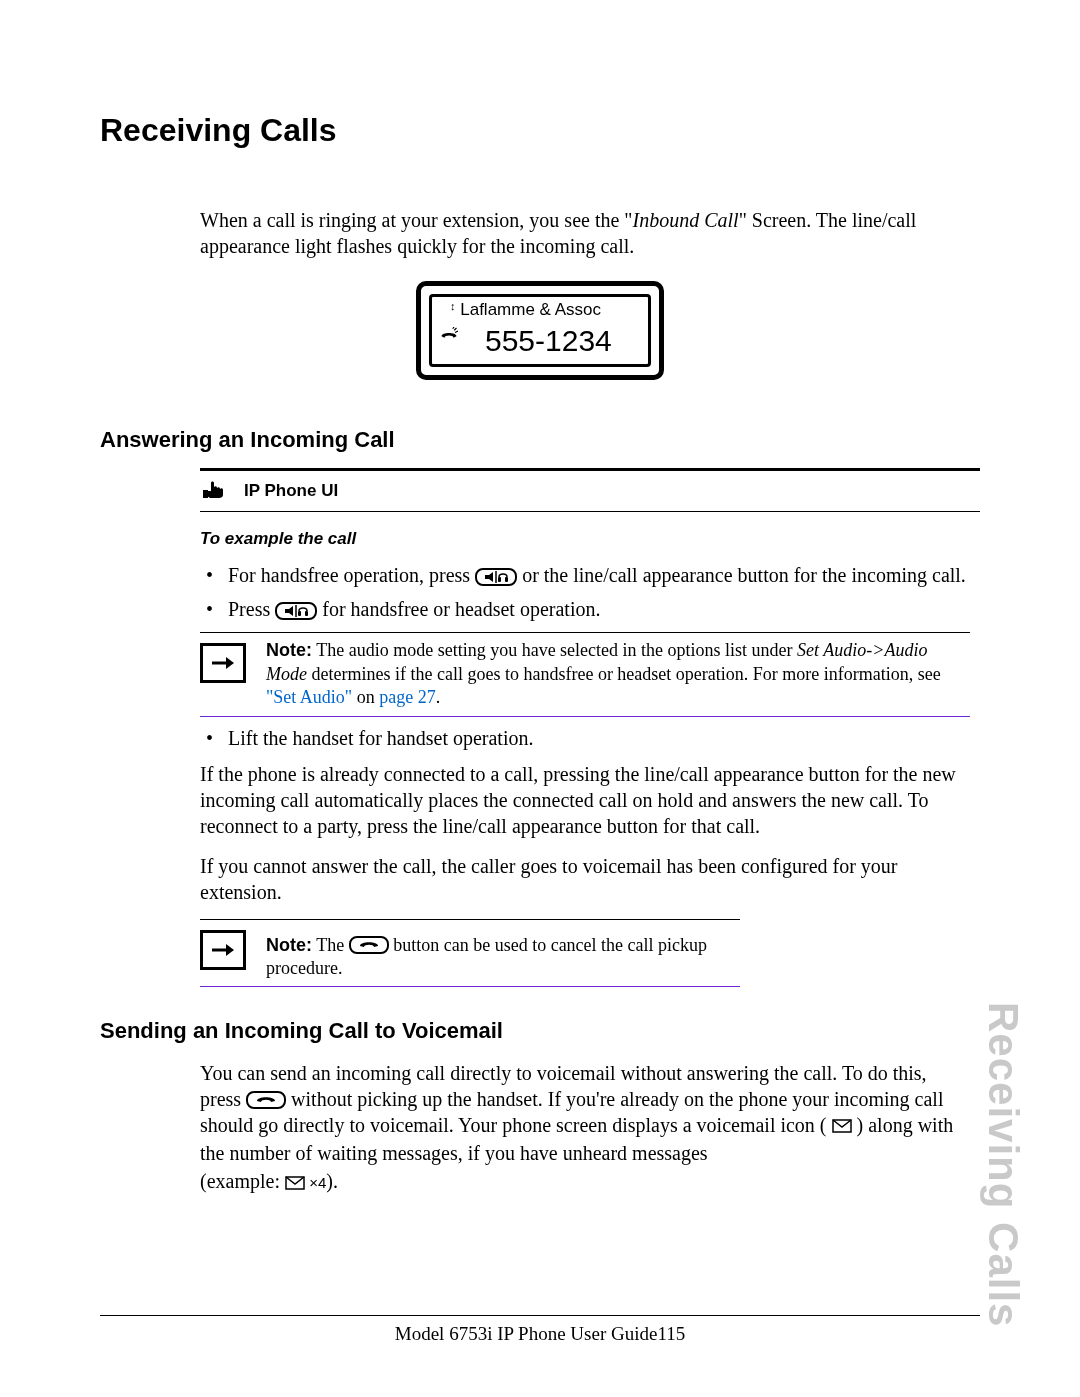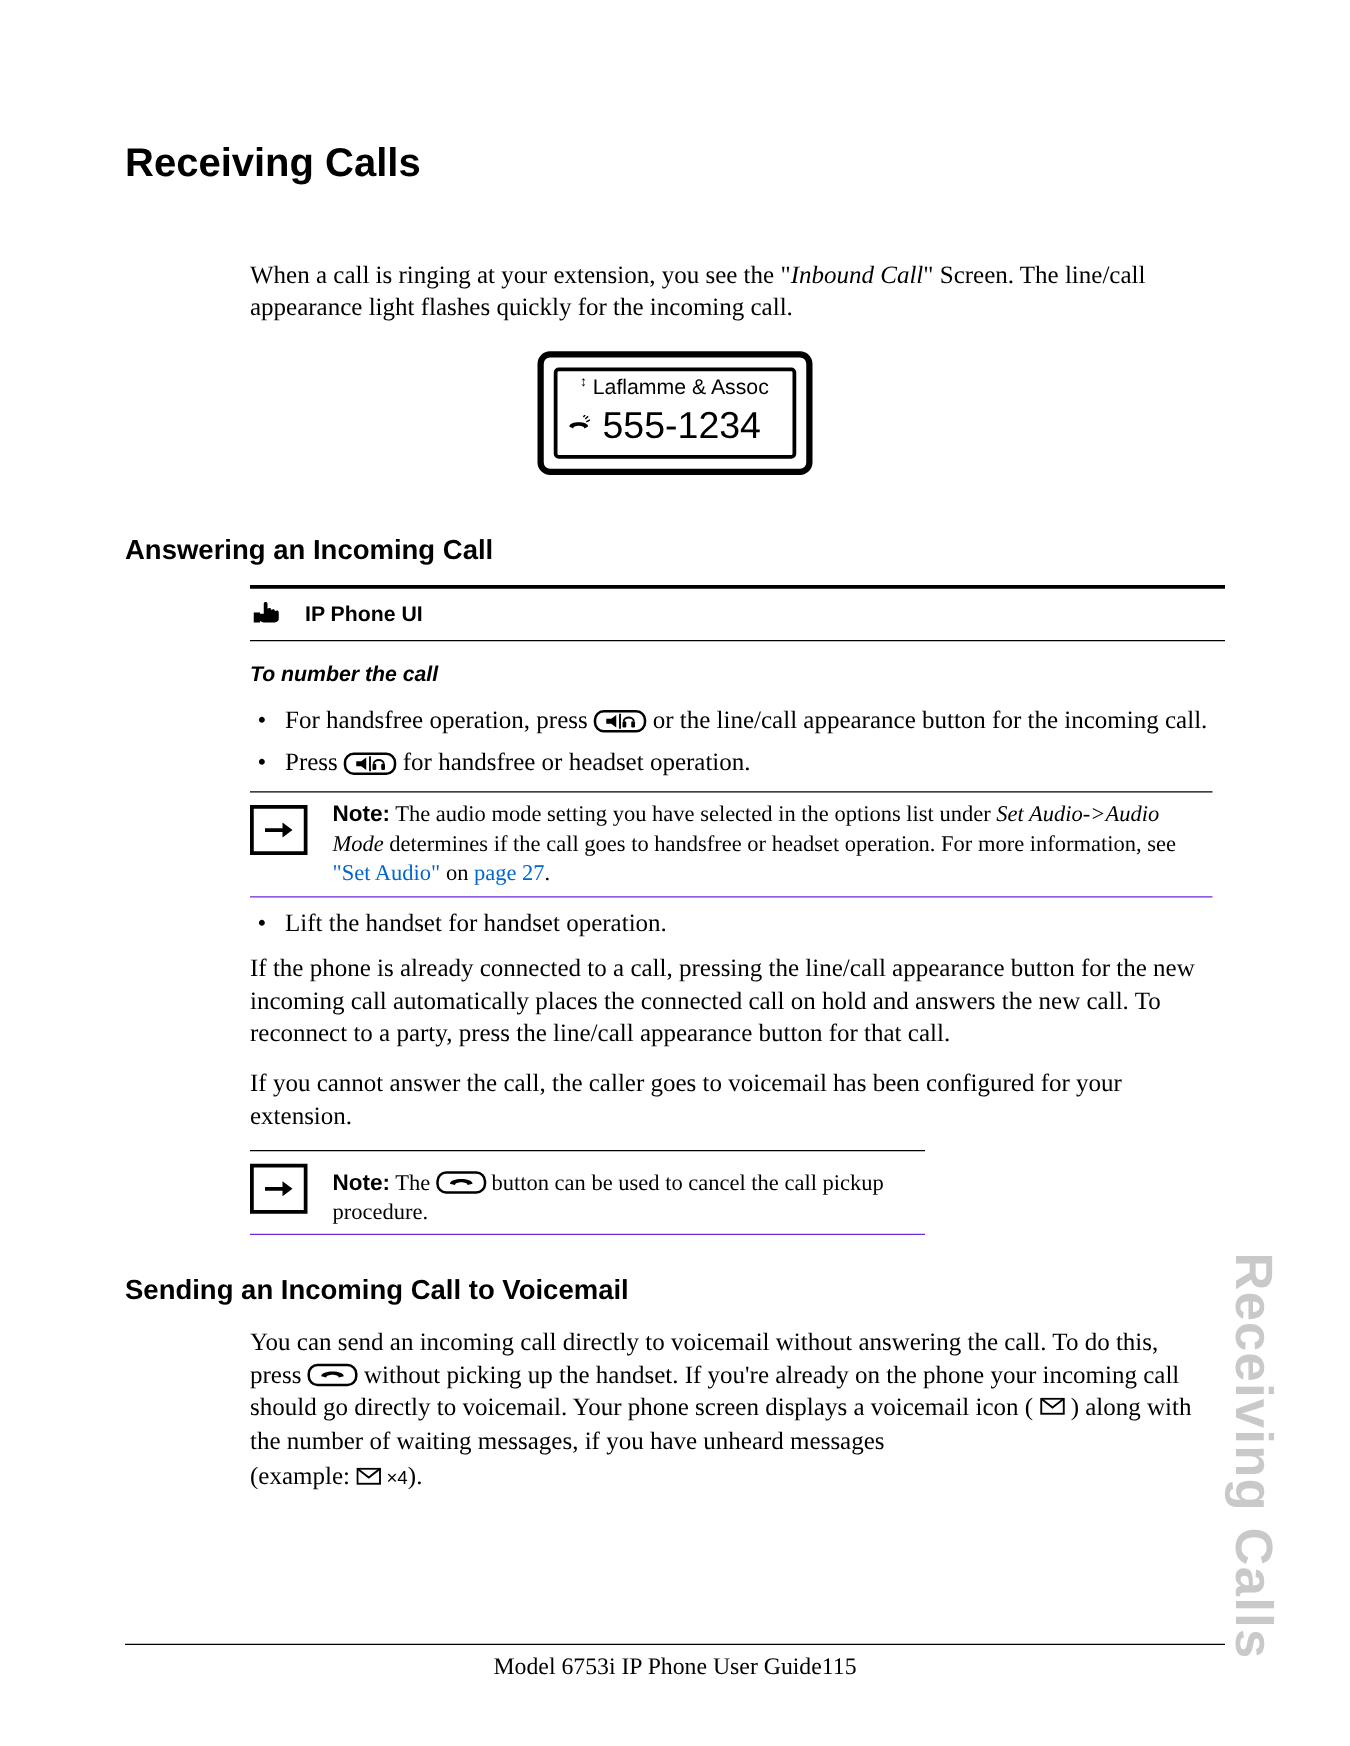--- a/index.html
+++ b/index.html
@@ -39,42 +39,42 @@
     margin: 0 0 55px 0;
   }
   .body-indent {
     margin-left: 100px;
     margin-right: 10px;
   }
   p { margin: 0 0 14px 0; }
   .italic { font-style: italic; }
   .caller-figure {
     margin: 22px auto 46px auto;
-    width: 220px;
+    width: 248px;
   }
   .lcd-outer {
     border: 5px solid #000;
     border-radius: 10px;
     padding: 8px;
     background: #fff;
   }
   .lcd-inner {
     border: 3px solid #000;
     border-radius: 4px;
     padding: 2px 8px 4px 8px;
   }
   .lcd-line1 {
     font-family: "Segoe UI", Arial, sans-serif;
     font-size: 17px;
     margin-left: 10px;
   }
   .lcd-line2 {
     display: flex;
-    align-items: center;
-    gap: 10px;
+    align-items: flex-start;
+    gap: 27px;
   }
   .lcd-phone-icon {
     width: 18px; height: 14px;
   }
   .lcd-number {
     font-family: "Arial Narrow", Arial, sans-serif;
     font-size: 30px;
     font-weight: 400;
     letter-spacing: 0px;
   }
@@ -235,21 +235,21 @@
       <span>
         <svg width="30" height="22" viewBox="0 0 30 22">
           <path d="M3 14 L9 14 L9 6 C9 4 12 4 12 6 L12 10 C13 9 15 9 15 11 C16 10 18 10 18 12 C19 11 21 11 21 13 L21 18 C21 20 19 21 17 21 L9 21 C7 21 5 19 4 17 Z" fill="#000"></path>
           <rect x="1" y="13" width="5" height="8" fill="#000"></rect>
         </svg>
       </span>
       <span class="ip-label">IP Phone UI</span>
     </div>
   </div>
 
-  <div class="step-title">To number the call</div>
+  <div class="step-title">To example the call</div>
 
   <ul class="bullets">
     <li>
       <span>For handsfree operation, press </span>
       <span class="btn">
         <svg width="26" height="14" viewBox="0 0 26 14">
           <path d="M2 5 L6 5 L10 2 L10 12 L6 9 L2 9 Z" fill="#000"></path>
           <line x1="13" y1="1" x2="13" y2="13" stroke="#000" stroke-width="1.5"></line>
           <path d="M16 7 C16 3 24 3 24 7" fill="none" stroke="#000" stroke-width="1.5"></path>
           <rect x="15" y="7" width="3" height="5" rx="1" fill="#000"></rect>

